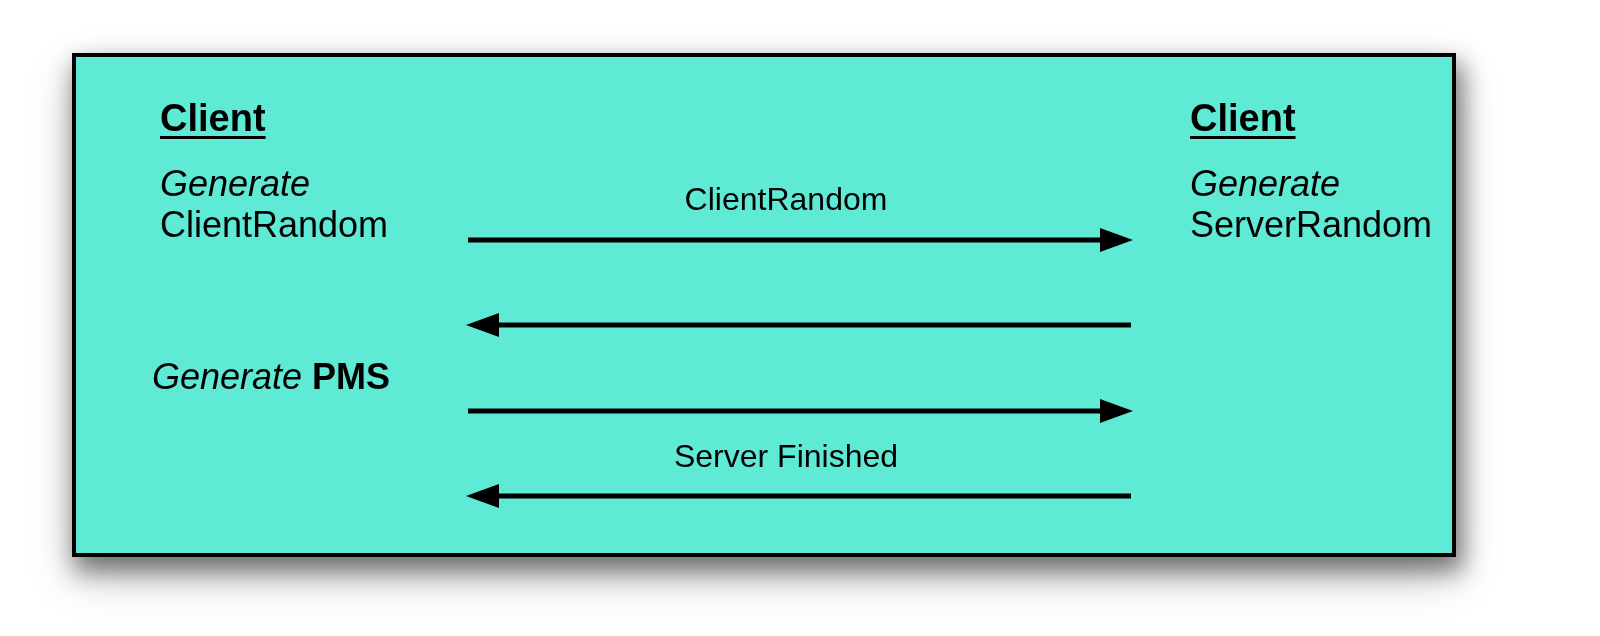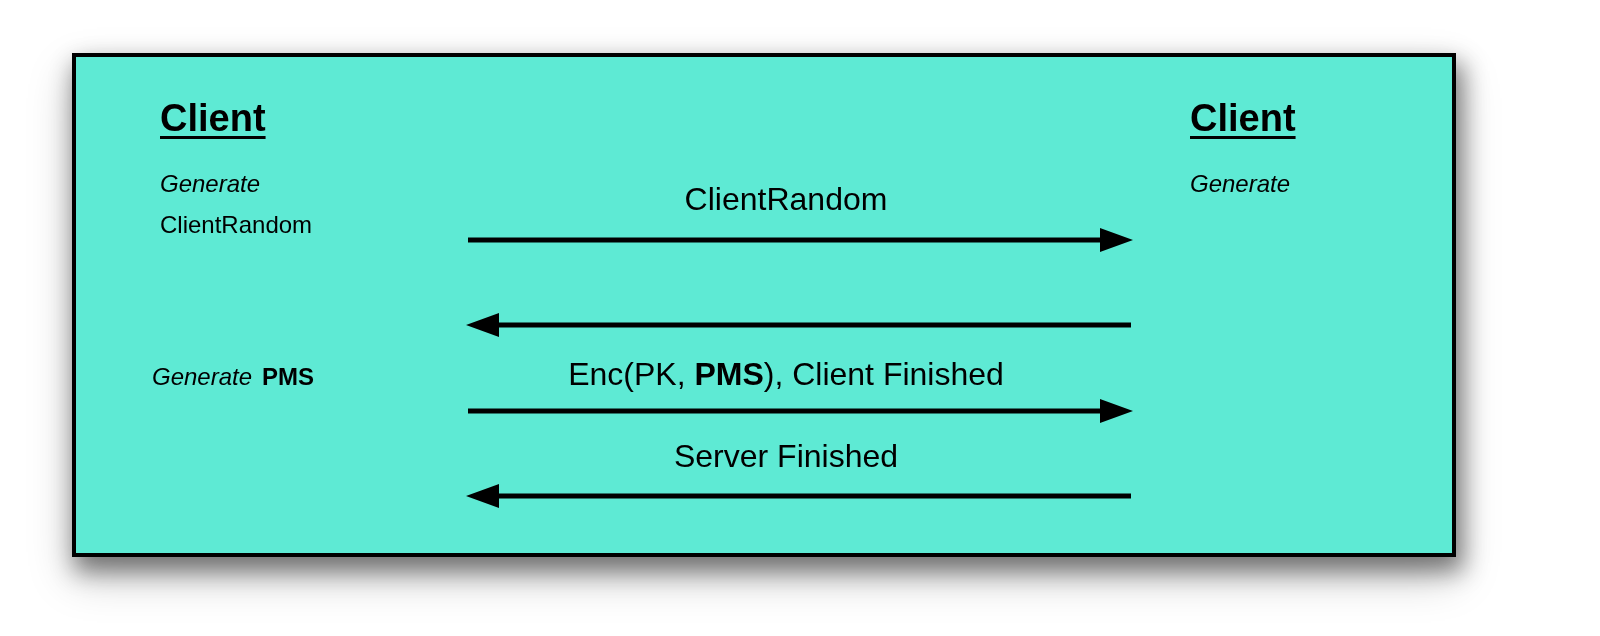--- a/index.html
+++ b/index.html
@@ -29,21 +29,21 @@
     font-weight: bold;
     text-decoration: underline;
     text-decoration-thickness: 3px;
     text-underline-offset: 5px;
     white-space: nowrap;
   }
   .client-title { left: 84px; top: 40px; }
   .server-title { left: 1114px; top: 40px; }
   .note {
     position: absolute;
-    font-size: 24px;
+    font-size: 36px;
     line-height: 41px;
     white-space: nowrap;
   }
   .note .line { display: block; }
   .client-note-generate { left: 84px; top: 106px; }
   .server-note-generate { left: 1114px; top: 106px; }
   .client-note-pms { left: 76px; top: 299px; }
   .client-note-pms em { margin-right: 10px; }
   em { font-style: italic; }
   b { font-weight: bold; }
@@ -85,34 +85,34 @@
     </div>
 
     <div class="note client-note-pms">
       <em>Generate</em><b>PMS</b>
     </div>
 
     <div class="actor-title server-title">Client</div>
 
     <div class="note server-note-generate">
       <em class="line">Generate</em>
+      <span class="line">ServerRandom</span>
     </div>
 
     <div class="msg-label label-1"><span>ClientRandom</span><b></b><span></span></div>
     <svg class="msg-arrow arrow-1" viewBox="0 0 667 26" aria-hidden="true">
       <line x1="2" y1="13" x2="640" y2="13" stroke="#000" stroke-width="5"></line>
       <polygon points="634,1 667,13 634,25" fill="#000"></polygon>
     </svg>
 
     <svg class="msg-arrow arrow-2" viewBox="0 0 667 26" aria-hidden="true">
       <line x1="27" y1="13" x2="665" y2="13" stroke="#000" stroke-width="5"></line>
       <polygon points="33,1 0,13 33,25" fill="#000"></polygon>
     </svg>
 
-    <div class="msg-label label-3"><span>Enc(PK, </span><b>PMS</b><span>), Client Finished</span></div>
     <svg class="msg-arrow arrow-3" viewBox="0 0 667 26" aria-hidden="true">
       <line x1="2" y1="13" x2="640" y2="13" stroke="#000" stroke-width="5"></line>
       <polygon points="634,1 667,13 634,25" fill="#000"></polygon>
     </svg>
 
     <div class="msg-label label-4"><span>Server Finished</span><b></b><span></span></div>
     <svg class="msg-arrow arrow-4" viewBox="0 0 667 26" aria-hidden="true">
       <line x1="27" y1="13" x2="665" y2="13" stroke="#000" stroke-width="5"></line>
       <polygon points="33,1 0,13 33,25" fill="#000"></polygon>
     </svg>

